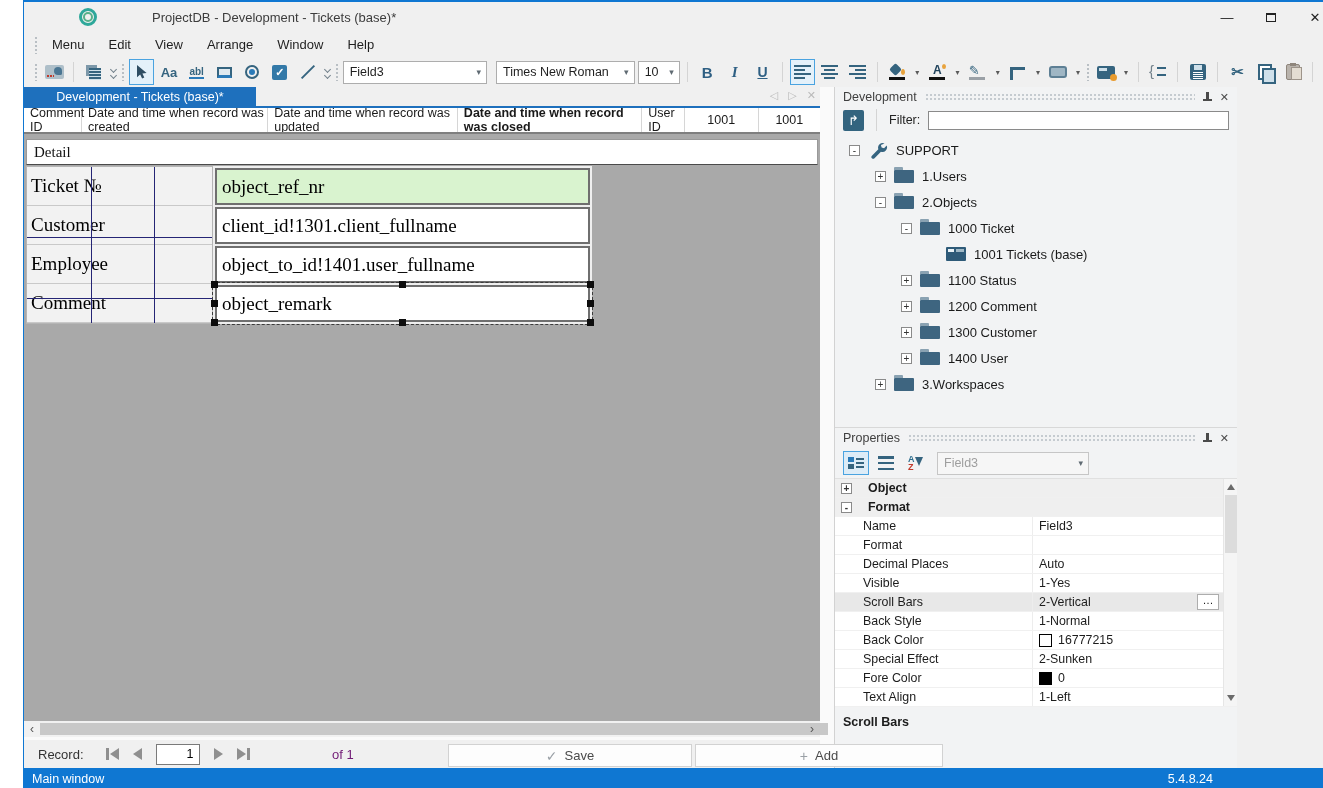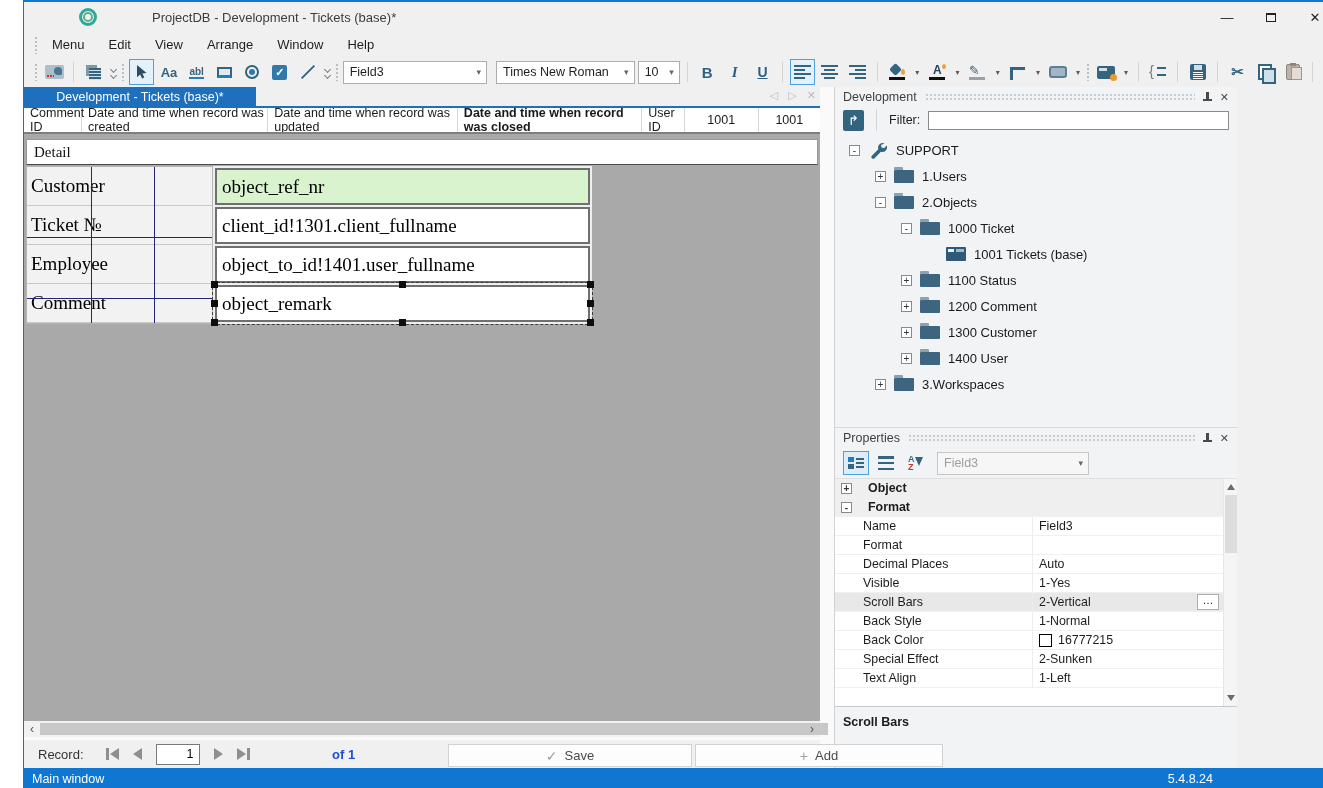--- a/index.html
+++ b/index.html
@@ -137,21 +137,21 @@
 
   
   .recordbar { height:31px; background:#f0f0f0; border-top:3px solid #fafafa; position:relative; display:flex; align-items:center; font-size:13px; color:#333; }
   .recordbar .lbl { margin-left:14px; }
   .navgrp { display:flex; align-items:center; gap:14px; margin-left:22px; }
   .tri { width:0; height:0; border-top:6px solid transparent; border-bottom:6px solid transparent; display:inline-block; }
   .tri.l { border-right:9px solid #8f8f8f; } .tri.r { border-left:9px solid #8f8f8f; }
   .navbtn { display:flex; align-items:center; gap:1px; }
   .navbar { width:3px; height:12px; background:#8f8f8f; display:inline-block; }
   .recinput { width:44px; height:21px; border:1px solid #7a7a7a; background:#fff; text-align:right; font-size:12.5px; padding-right:5px; font-family:"Liberation Sans",sans-serif; }
-  .ofcount { position:absolute; left:308px; color:#1d4ed8;font-weight:bold; }
+  .ofcount { position:absolute; left:308px; color:#701a75; }
   .bigbtn { position:absolute; top:4px; height:23px; background:#fdfdfd; border:1px solid #d2d2d2; display:flex; align-items:center; justify-content:center; gap:7px; font-size:13px; color:#4a4a4a; }
   .bigbtn .g { color:#9aa0a6; font-size:14px; }
   .btn-save { left:424px; width:244px; } .btn-add { left:671px; width:248px; }
 
   
   .pane-title { height:20px; display:flex; align-items:center; padding:0 8px; gap:8px; font-size:12.5px; color:#3f3f3f; }
   .pane-dots { flex:1; height:8px; background-image:radial-gradient(#c5cbd0 1px, transparent 1.1px); background-size:4px 4px; }
   .pane-pin { width:9px; height:11px; position:relative; }
   .pane-pin::before { content:""; position:absolute; left:3px; top:0; width:3px; height:7px; background:#4a4a4a; }
   .pane-pin::after { content:""; position:absolute; left:0; top:7px; width:9px; height:2px; background:#4a4a4a; box-shadow:4px 2px 0 -1px #4a4a4a; }
@@ -416,22 +416,22 @@
         <div class="rcell num">1001</div>
         <div class="rcell num">1001</div>
       </div>
 
       <div class="canvas">
         <div class="detail-band">
           <span>Detail</span>
         </div>
 
         <div class="label-grid">
+          <div class="lrow">Ticket №</div>
           <div class="lrow">Customer</div>
-          <div class="lrow">Ticket №</div>
           <div class="lrow">Employee</div>
           <div class="lrow">Comment</div>
           <span class="navy-v" style="left:64px"></span>
           <span class="navy-v" style="left:127px"></span>
           <span class="navy-h" style="top:70px"></span>
           <span class="navy-h" style="top:131px"></span>
         </div>
 
         <div class="field-stack">
           <div class="fbox" style="background:#d9f3cf">object_ref_nr</div>
@@ -646,20 +646,27 @@
             <div class="pval">
               <span class="swatch white"></span>
               <span>16777215</span>
             </div>
           </div>
           <div class="prow">
             <div class="pname">Special Effect</div>
             <div class="pval">2-Sunken</div>
           </div>
           <div class="prow">
+            <div class="pname">Fore Color</div>
+            <div class="pval">
+              <span class="swatch black"></span>
+              <span>0</span>
+            </div>
+          </div>
+          <div class="prow">
             <div class="pname">Text Align</div>
             <div class="pval">1-Left</div>
           </div>
 
           <div class="pg-scroll">
             <span class="pg-up"></span>
             <span class="pg-thumb"></span>
             <span class="pg-dn"></span>
           </div>
         </div>

